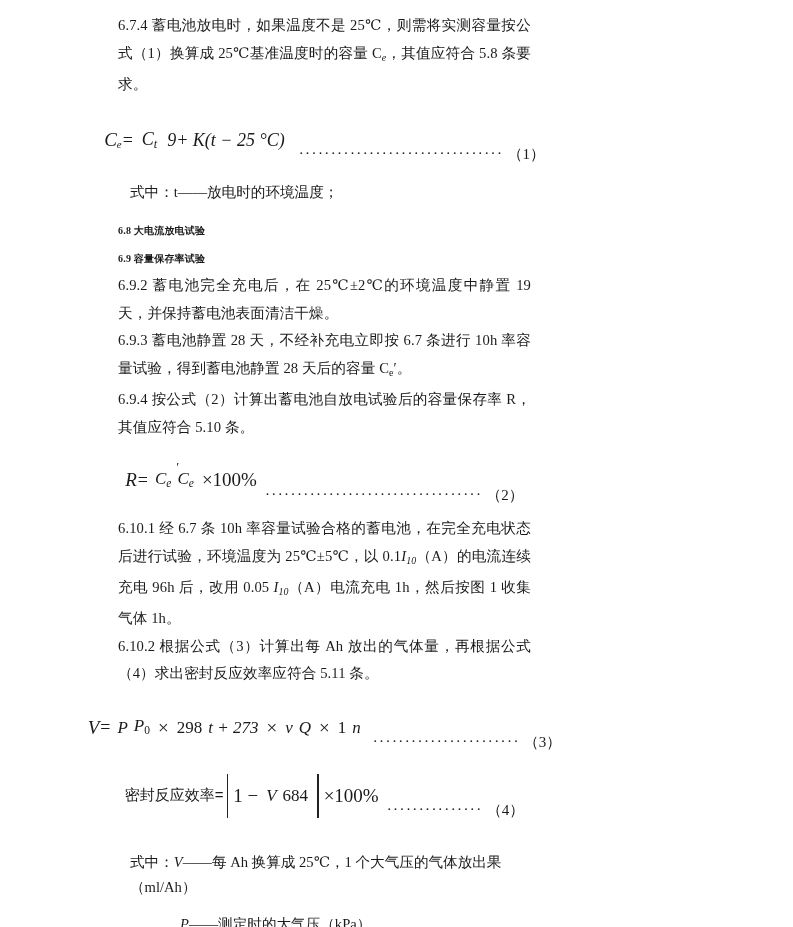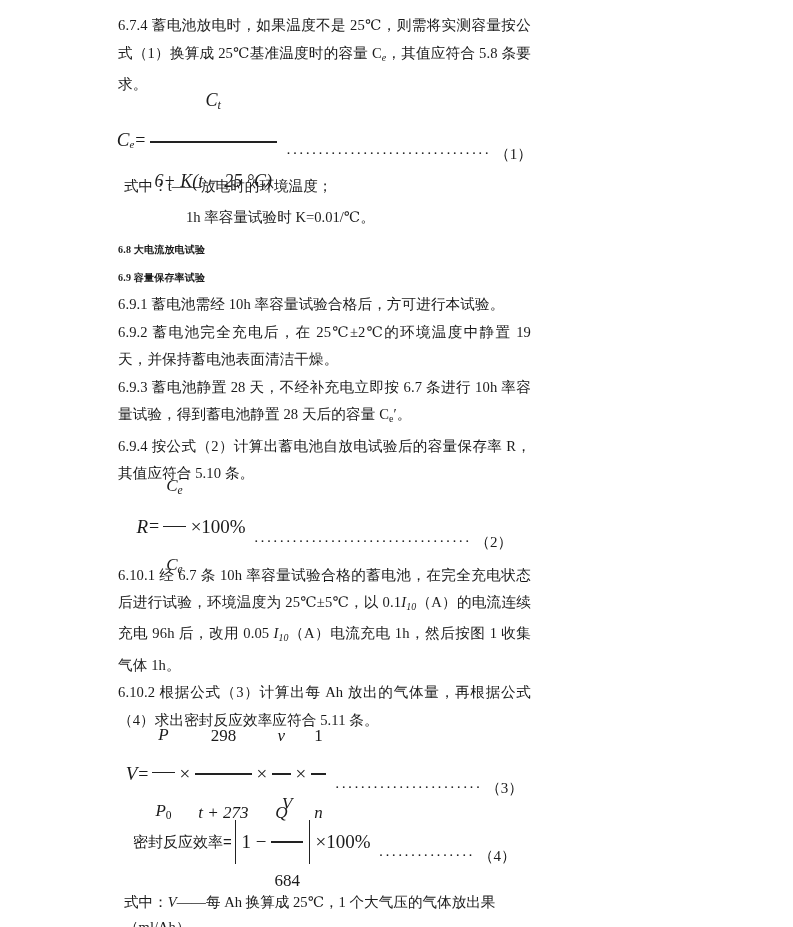--- a/index.html
+++ b/index.html
@@ -35,21 +35,21 @@
   .heading {
     font-size: 10px;
     line-height: 27.5px;
     font-weight: bold;
     margin: 0;
     letter-spacing: 0.2px;
   }
   .hang {
     font-size: 14.6px;
     line-height: 25px;
-    margin: 6px;
+    margin: 12px;
   }
   .hang.lvl1 { padding-left: 34px; }
   .hang.lvl2 { padding-left: 62px; }
   .hang.lvl3 { padding-left: 50px; }
 
   i, .it {
     font-style: italic;
     font-family: "Liberation Serif", "DejaVu Serif", serif;
   }
   sub {
@@ -74,26 +74,25 @@
     font-family: "Liberation Serif", "DejaVu Serif", serif;
     font-size: 19px;
   }
   .meq {
     font-family: "Liberation Serif", serif;
     font-size: 18px;
     padding: 0 1px;
   }
   .frac {
     display: inline-flex;
-    flex-direction: column;
+    flex-direction: row;
     align-items: center;
     vertical-align: middle;
     margin: 0 3px;
     line-height: 1.12;
-    gap: 28px;
   }
   .frac .num-part,
   .frac .den-part {
     padding: 0 5px;
     white-space: nowrap;
     font-family: "Liberation Serif", "DejaVu Serif", serif;
     font-size: 18px;
   }
   .frac .bar {
     width: 100%;
@@ -157,33 +156,31 @@
 
   <p class="para"><span>6.7.4 蓄电池放电时，如果温度不是 25℃，则需将实测容量按公式（1）换算成 25℃基准温度时的容量 C</span><i class="it"><sub>e</sub></i><span>，其值应符合 5.8 条要求。</span></p>
 
   <div class="formula-row f1">
     <span class="mvar">C</span>
       <i class="it"><sub>e</sub></i>
       <span class="meq">=</span>
     <span class="frac">
       <span class="num-part"><i class="it">C</i><i class="it"><sub>t</sub></i></span>
       <span class="bar"></span>
-      <span class="den-part it">6+ K(t − 25 °C)</span>
+      <span class="den-part it">9+ K(t − 25 °C)</span>
     </span>
     <span class="dots">································</span>
     <span class="tag">（1）</span>
   </div>
 
   <p class="hang">式中：t——放电时的环境温度；</p>
-  <p class="hang lvl2">1h 率容量试验时 K=0.01/℃。</p>
 
   <p class="heading">6.8 大电流放电试验</p>
 
   <p class="heading">6.9 容量保存率试验</p>
-  <p class="para">6.9.1 蓄电池需经 10h 率容量试验合格后，方可进行本试验。</p>
   <p class="para">6.9.2 蓄电池完全充电后，在 25℃±2℃的环境温度中静置 19 天，并保持蓄电池表面清洁干燥。</p>
   <p class="para"><span>6.9.3 蓄电池静置 28 天，不经补充电立即按 6.7 条进行 10h 率容量试验，得到蓄电池静置 28 天后的容量 C</span><sub>e</sub><span>′。</span></p>
   <p class="para">6.9.4 按公式（2）计算出蓄电池自放电试验后的容量保存率 R，其值应符合 5.10 条。</p>
 
   <div class="formula-row f2">
     <span class="mvar">R</span>
       <span class="meq">=</span>
     <span class="frac tight">
       <span class="num-part"><span class="stack-prime"><i class="it">C</i><i class="it"><sub>e</sub></i><span class="pr">′</span></span></span>
       <span class="bar"></span>

